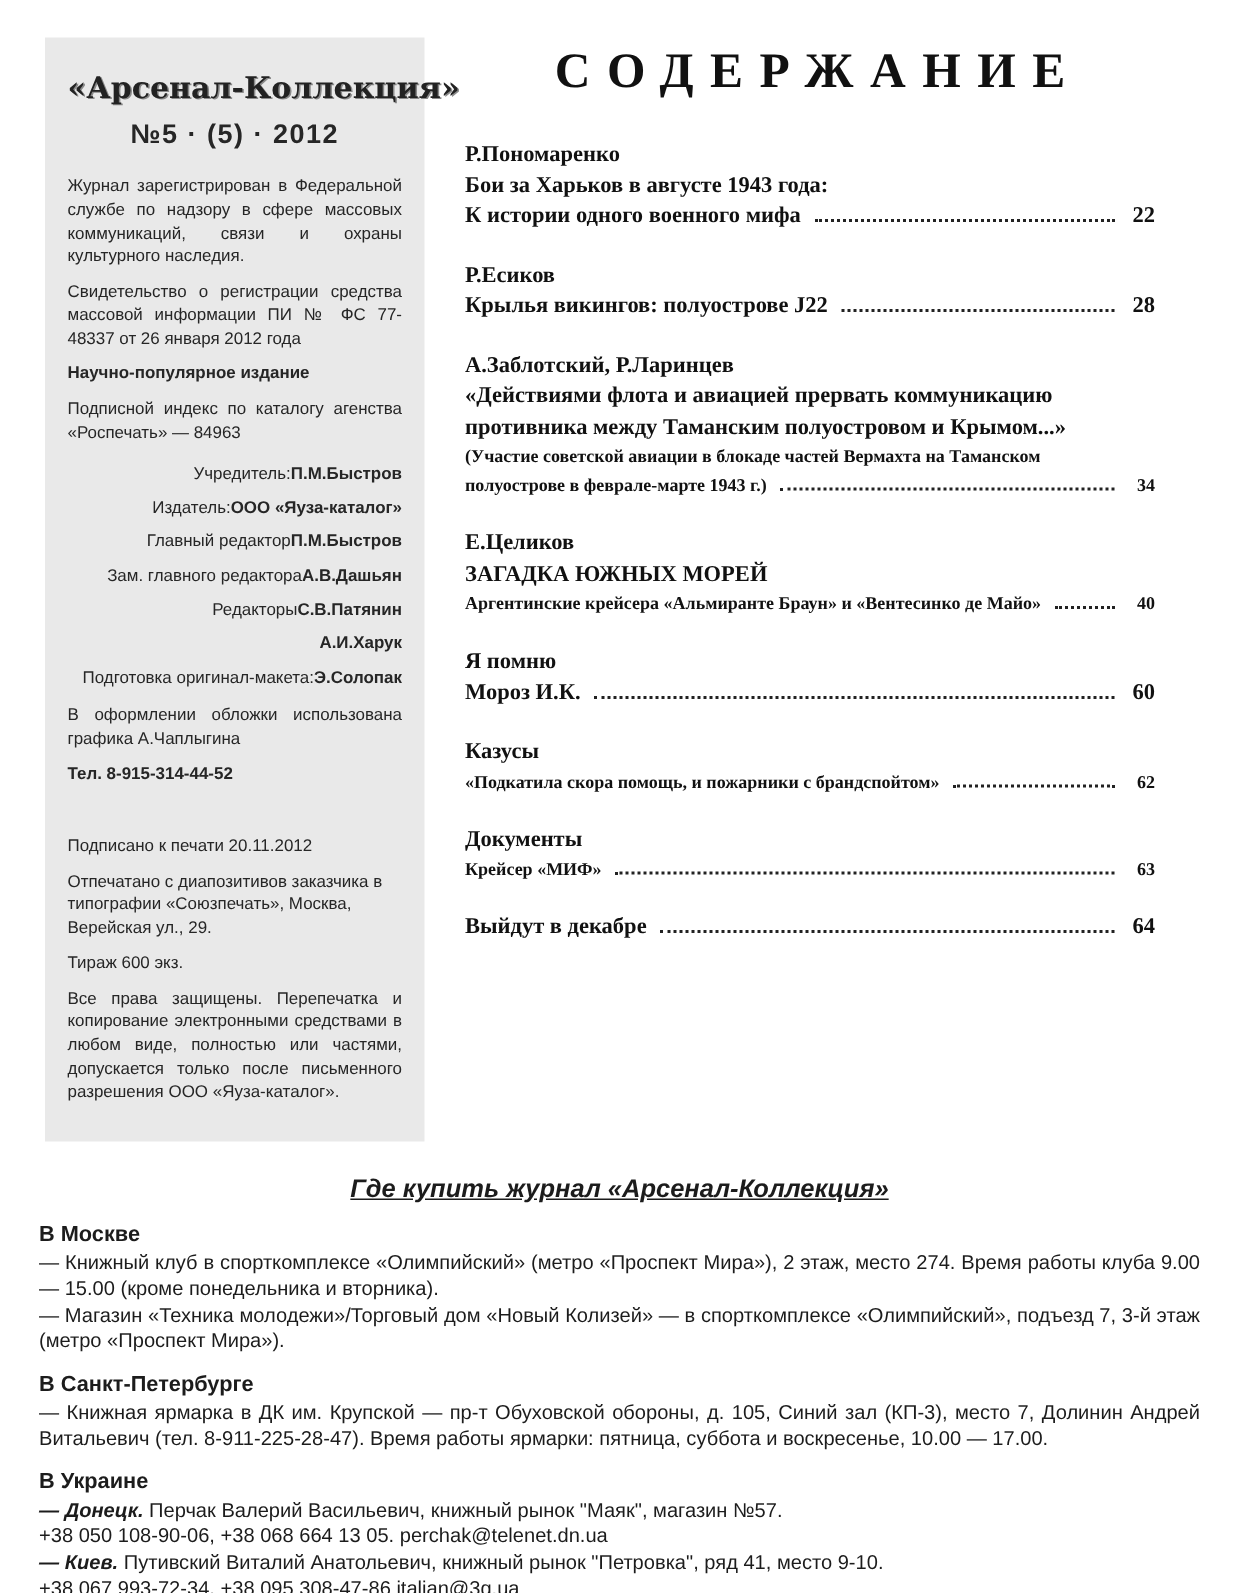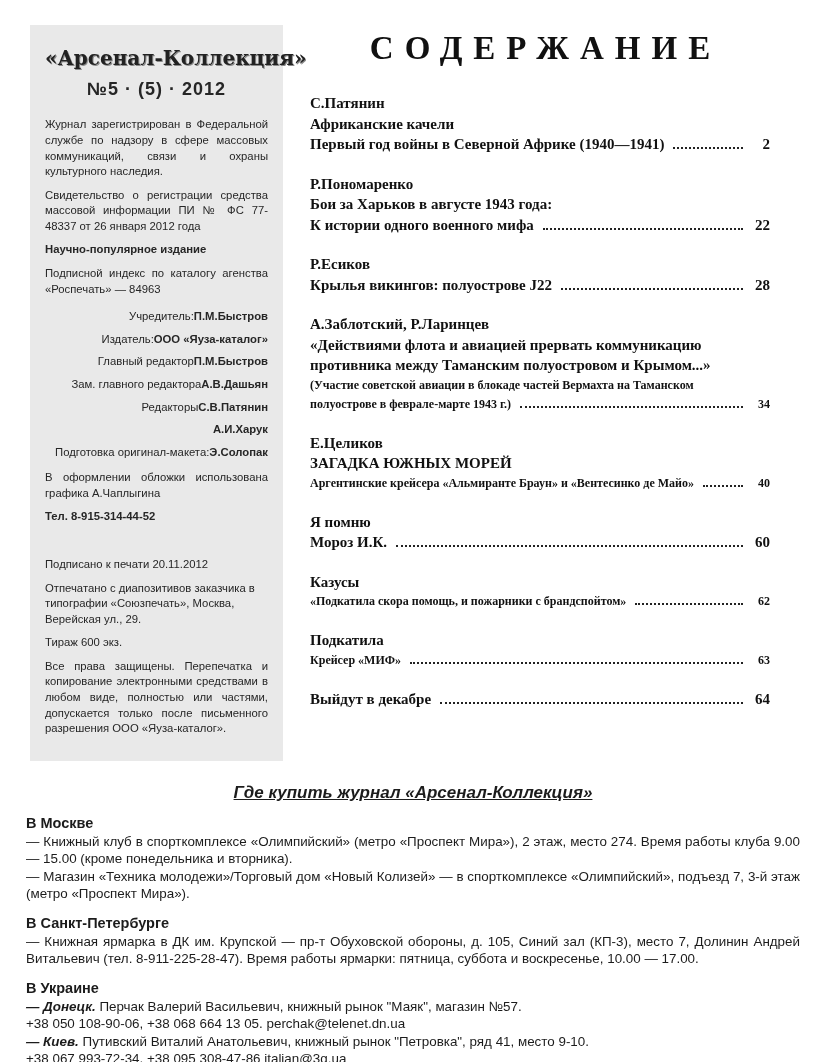--- a/index.html
+++ b/index.html
@@ -102,40 +102,20 @@
       <div class="sb-p nj">Отпечатано с диапозитивов заказчика в типографии «Союзпечать», Москва, Верейская ул., 29.</div>
       <div class="sb-p nj">Тираж 600 экз.</div>
       <div class="sb-p">Все права защищены. Перепечатка и копирование электронными средствами в любом виде, полностью или частями, допускается только после письменного разрешения ООО «Яуза-каталог».</div>
     </aside>
 
     <main class="toc">
       <h1>СОДЕРЖАНИЕ</h1>
 
       <div>
 
-          <div class="toc-entry">
-            <div>
-
-                <div class="toc-line" data-kind="author">
-                  <span class="t">С.Патянин</span>
-
-                </div>
-
-                <div class="toc-line" data-kind="title">
-                  <span class="t">Африканские качели</span>
-
-                </div>
-
-                <div class="toc-line" data-kind="title">
-                  <span class="t">Первый год войны в Северной Африке (1940—1941)</span>
-                  <span class="leader"></span>
-                  <span class="pg">2</span>
-                </div>
-              </div>
-          </div>
 
           <div class="toc-entry">
             <div>
 
                 <div class="toc-line" data-kind="author">
                   <span class="t">Р.Пономаренко</span>
 
                 </div>
 
                 <div class="toc-line" data-kind="title">
@@ -248,21 +228,21 @@
                   <span class="leader"></span>
                   <span class="pg">62</span>
                 </div>
               </div>
           </div>
 
           <div class="toc-entry">
             <div>
 
                 <div class="toc-line" data-kind="title">
-                  <span class="t">Подкатила</span>
+                  <span class="t">Документы</span>
 
                 </div>
 
                 <div class="toc-line" data-kind="note">
                   <span class="t">Крейсер «МИФ»</span>
                   <span class="leader"></span>
                   <span class="pg">63</span>
                 </div>
               </div>
           </div>

